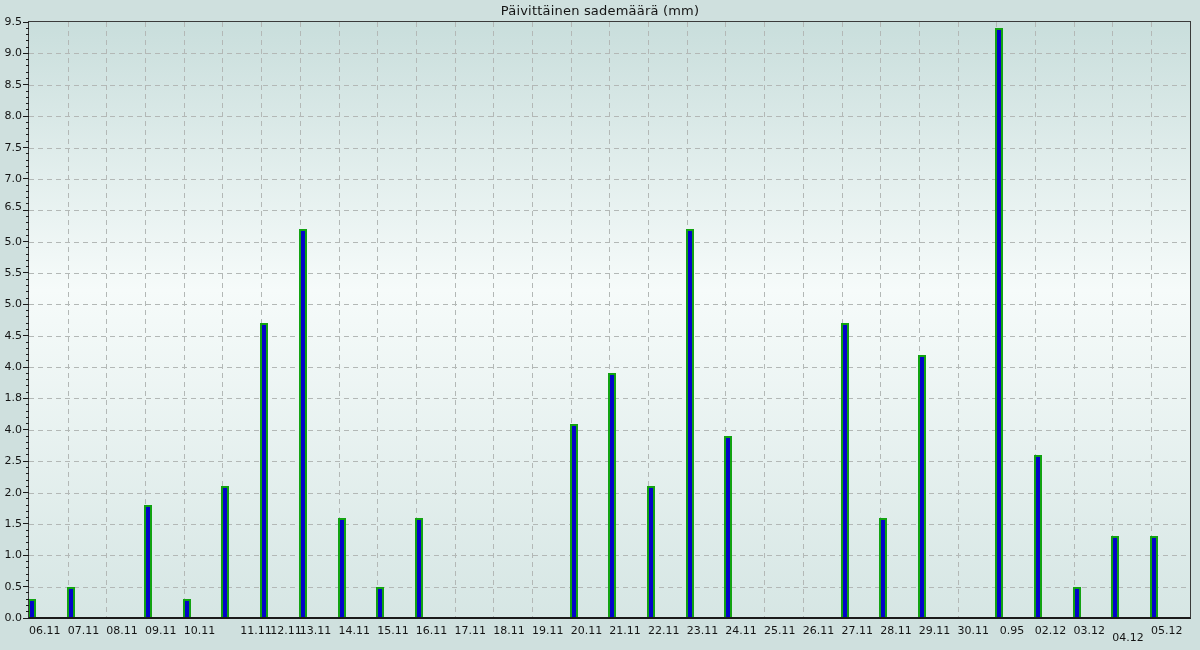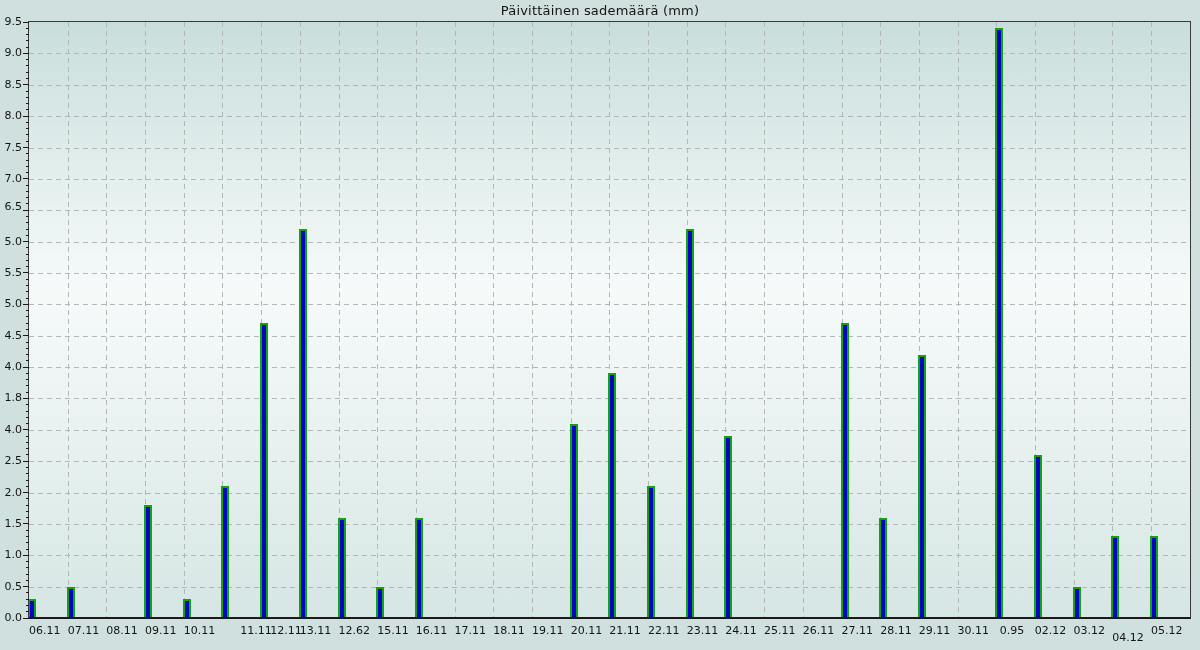--- a/index.html
+++ b/index.html
@@ -255,21 +255,21 @@
     </div>
   <div class="layer" id="xaxis">
       <div class="xlab" style="left: 19.7px;">06.11</div>
       <div class="xlab" style="left: 58.4px;">07.11</div>
       <div class="xlab" style="left: 97.1px;">08.11</div>
       <div class="xlab" style="left: 135.8px;">09.11</div>
       <div class="xlab" style="left: 174.5px;">10.11</div>
       <div class="xlab" style="left: 219px; margin-left: 12px;">11.11</div>
       <div class="xlab" style="left: 251.8px; text-align: right;">12.11</div>
       <div class="xlab" style="left: 290.5px;">13.11</div>
-      <div class="xlab" style="left: 329.2px;">12.62</div>
+      <div class="xlab" style="left: 329.2px;">14.11</div>
       <div class="xlab" style="left: 367.9px;">15.11</div>
       <div class="xlab" style="left: 406.6px;">16.11</div>
       <div class="xlab" style="left: 445.3px;">17.11</div>
       <div class="xlab" style="left: 484px;">18.11</div>
       <div class="xlab" style="left: 522.7px;">19.11</div>
       <div class="xlab" style="left: 561.4px;">20.11</div>
       <div class="xlab" style="left: 600px;">21.11</div>
       <div class="xlab" style="left: 638.7px;">22.11</div>
       <div class="xlab" style="left: 677.4px;">23.11</div>
       <div class="xlab" style="left: 716.1px;">24.11</div>

